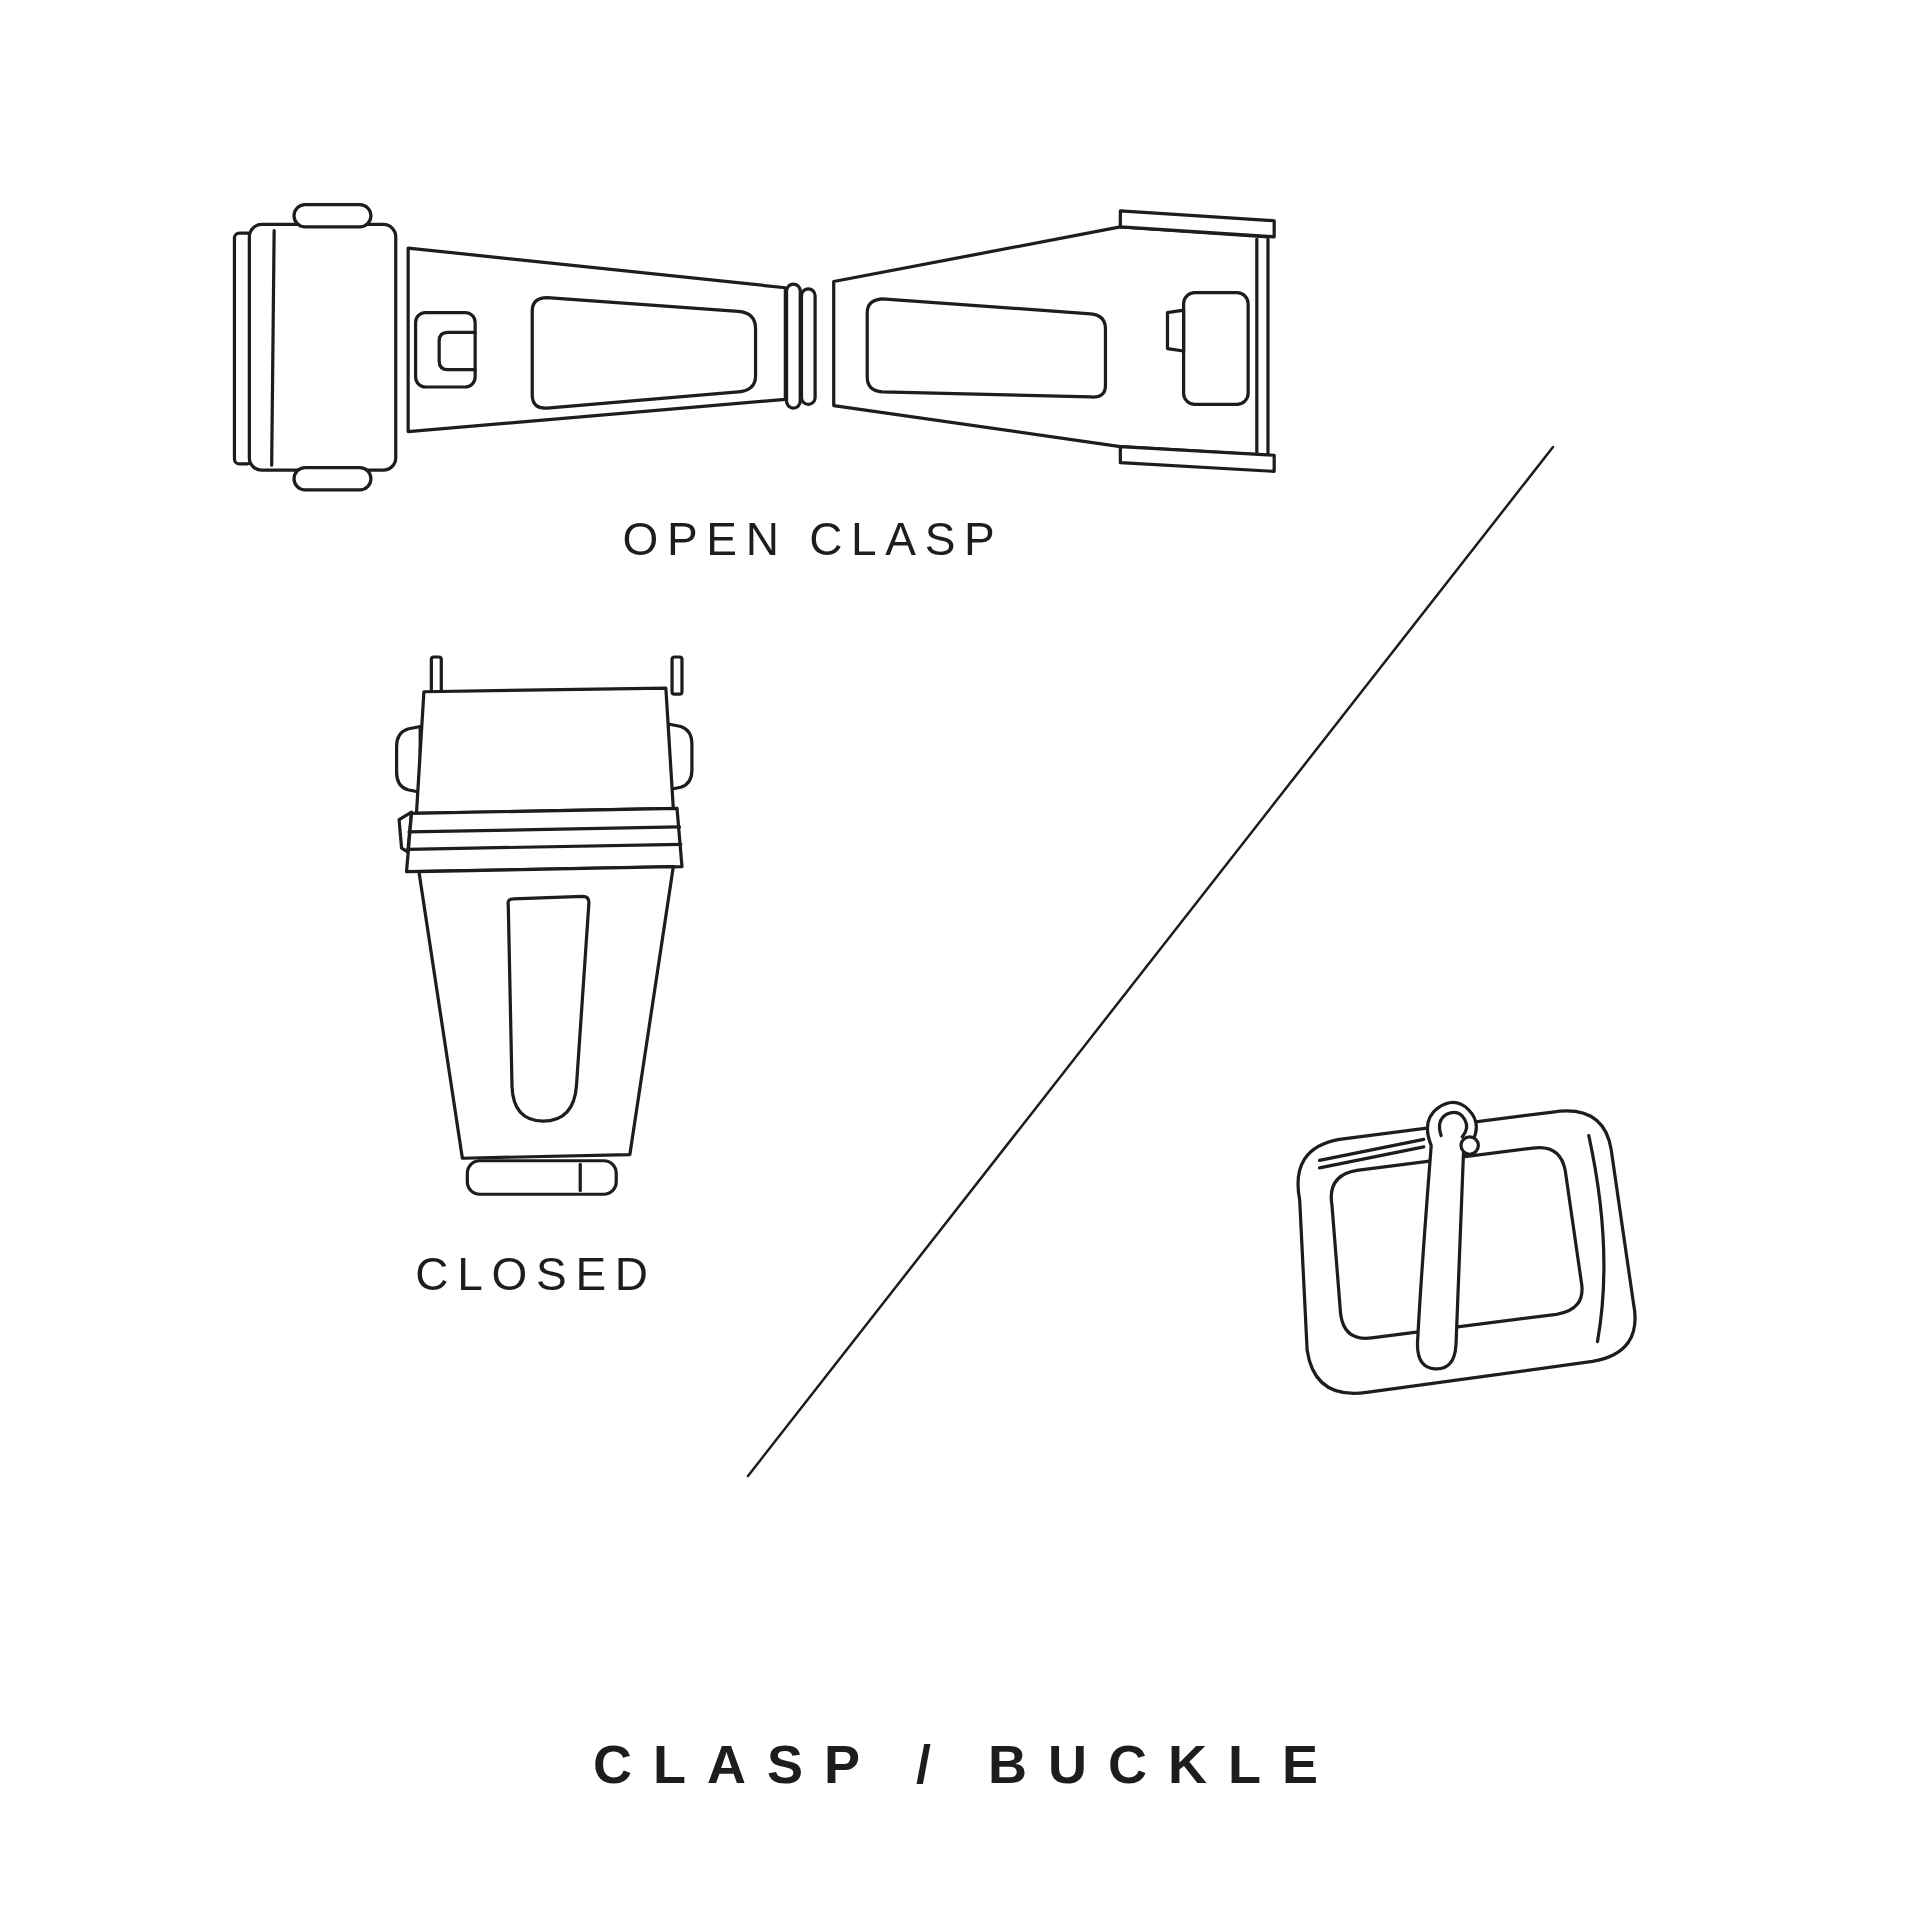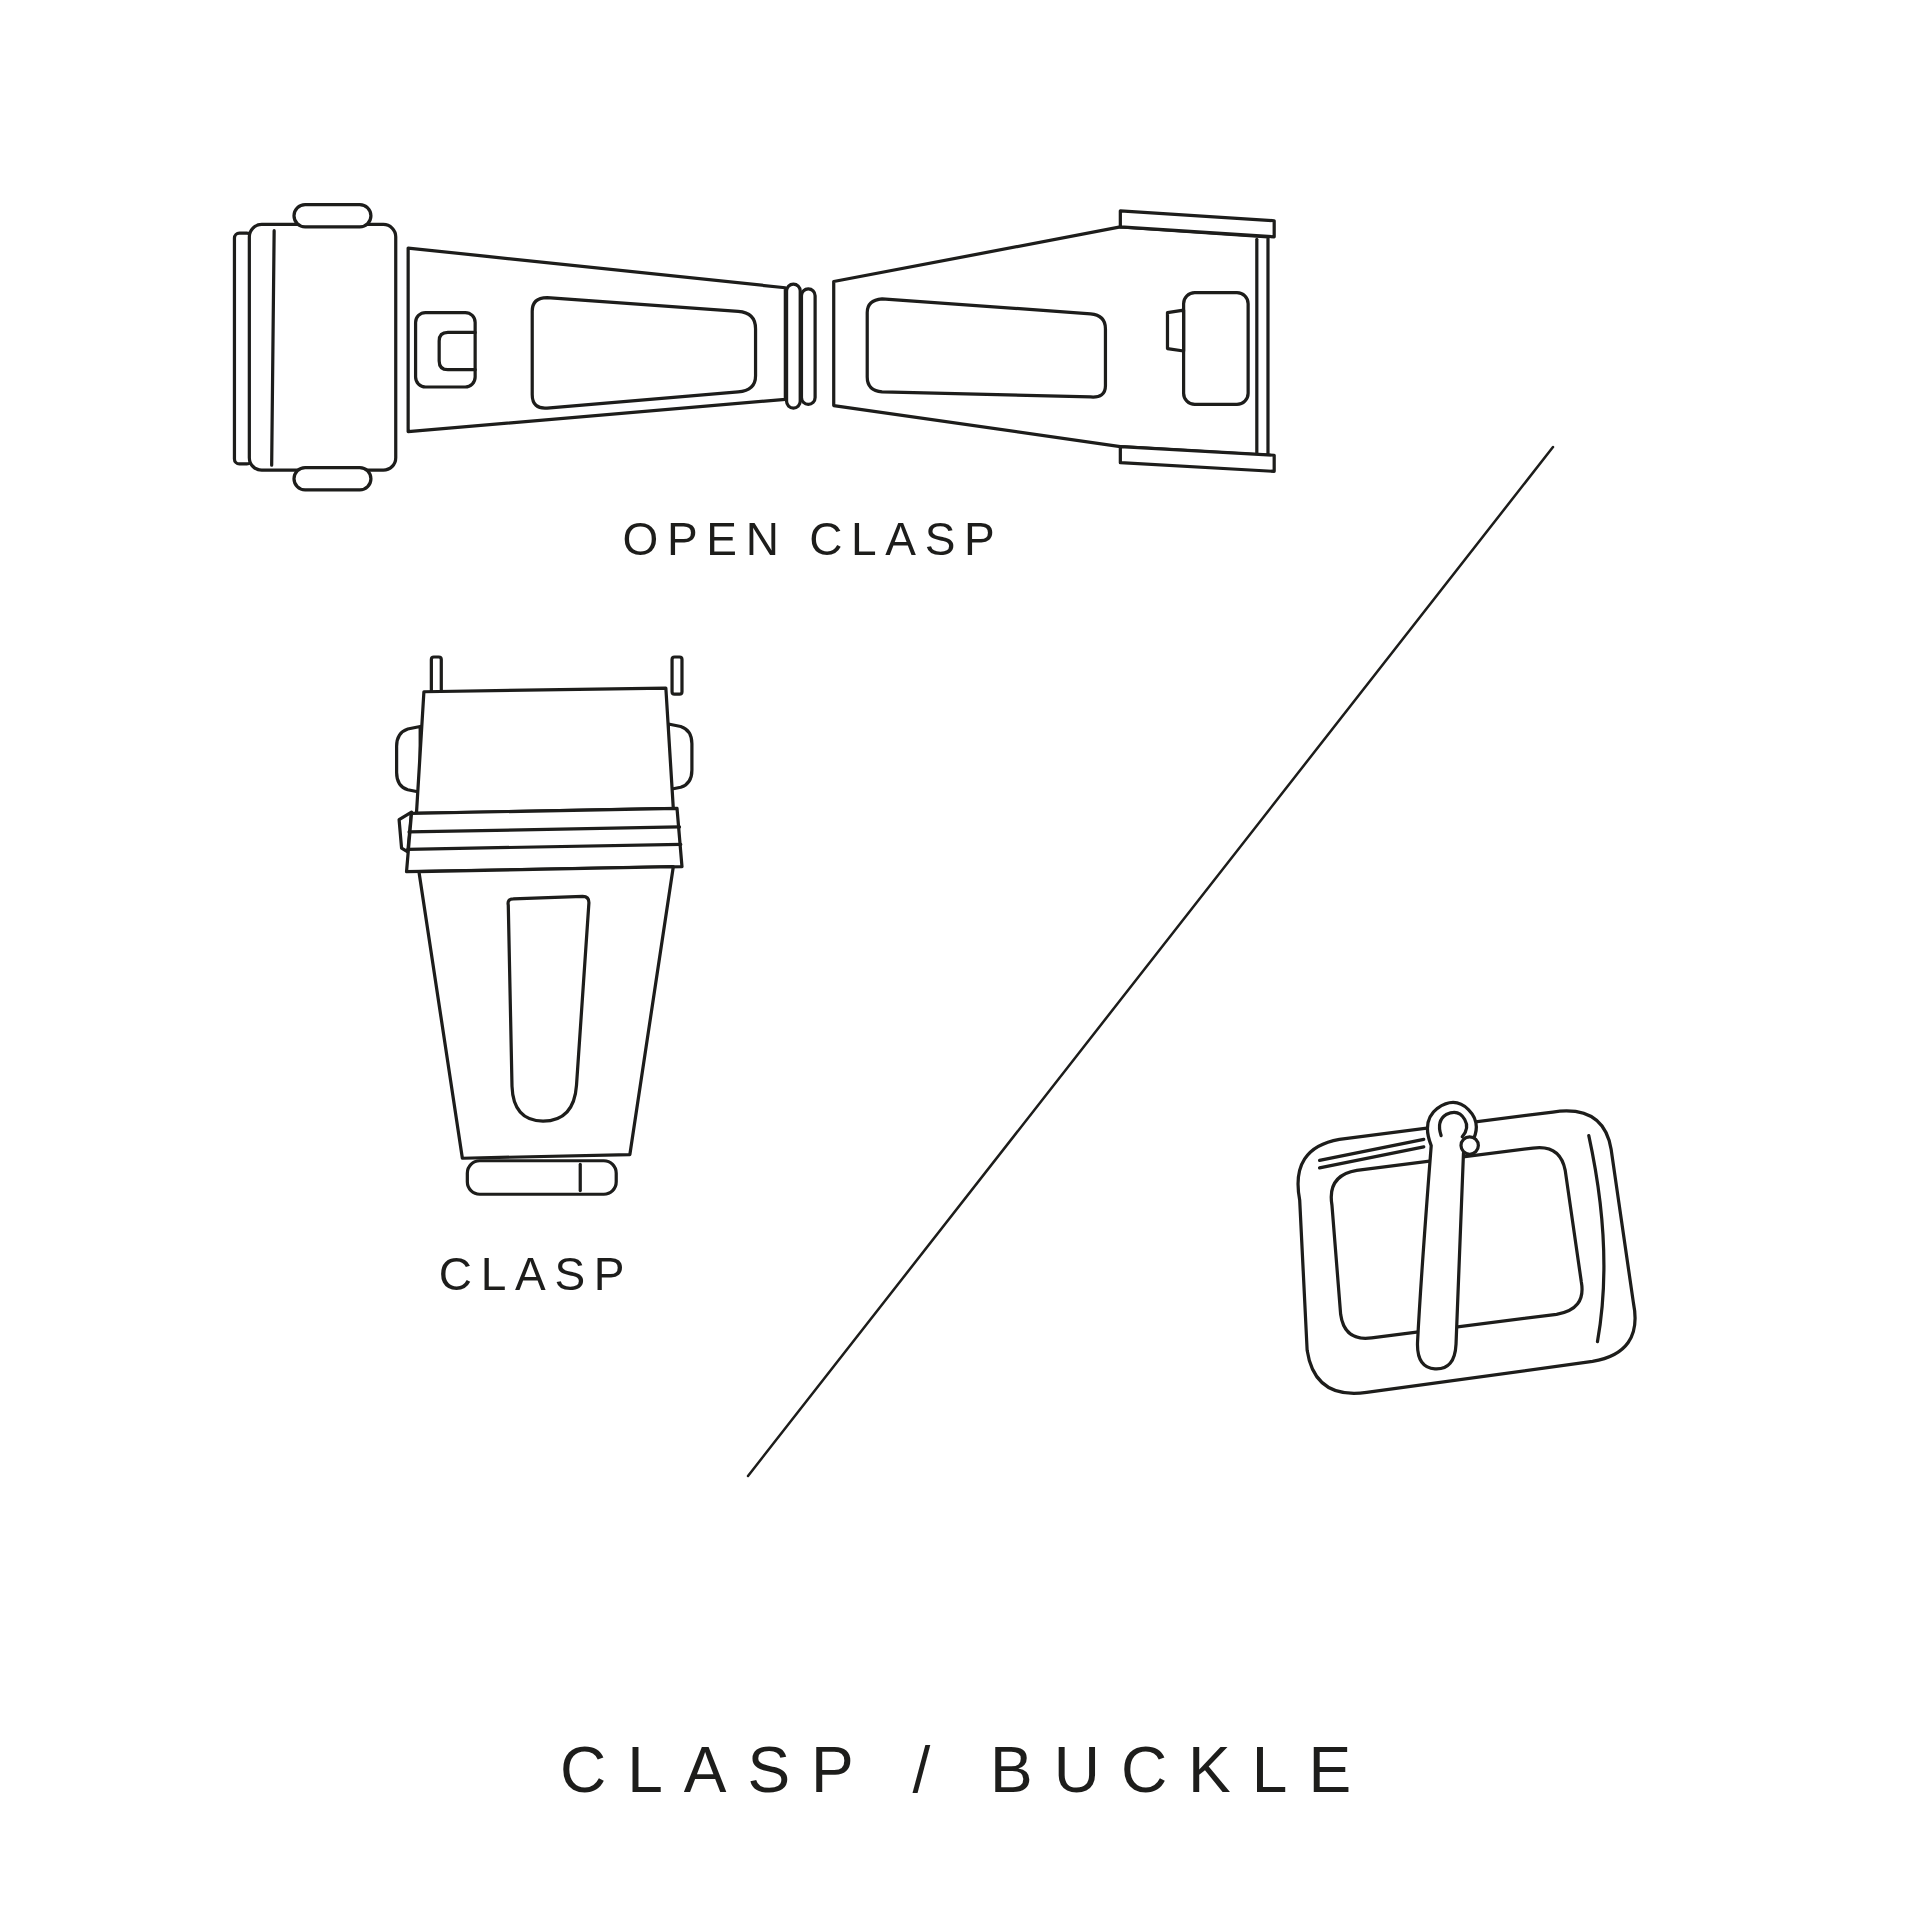--- a/index.html
+++ b/index.html
@@ -23,22 +23,22 @@
   .label {
     color: var(--ink, #1d1d1b);
     font-weight: 500;
     font-size: 46px;
     letter-spacing: 8.7px;
     white-space: nowrap;
     transform: translateX(-50%);
   }
   .title {
     color: var(--ink, #1d1d1b);
-    font-weight: 400;
-    font-size: 64px;
+    font-weight: 700;
+    font-size: 54px;
     letter-spacing: 21px;
     white-space: nowrap;
     transform: translateX(-50%);
   }
   svg { display: block; overflow: visible; }
   .s {
     fill: #ffffff;
     stroke: var(--ink, #1d1d1b);
     stroke-width: 2.6;
     stroke-linejoin: round;
@@ -101,21 +101,21 @@
       <path class="s" d="M 27,130 L 241,126 L 245,173 L 23,177 Z"></path>
       <line class="l" x1="25" y1="145" x2="243" y2="141"></line>
       <line class="l" x1="24" y1="159" x2="244" y2="155"></line>
       <path class="s" d="M 33,177 L 238,173 L 203,405 L 68,408 Z"></path>
       <path class="s" d="M 109,199 L 165,197 Q 170,197 170,202 L 160,349 Q 158,378 133,378 Q 109,378 108,350 L 105,204 Q 104,199 109,199 Z"></path>
       <rect class="s" x="72" y="410" width="120" height="27" rx="10"></rect>
       <line class="l" x1="163" y1="413" x2="163" y2="434"></line>
     </g>
   </svg>
 
-  <div class="abs label" style="left:536px; top:1247px;">CLASP</div>
+  <div class="abs label" style="left:536px; top:1247px;">CLOSED</div>
 
   <svg class="abs" style="left:748px; top:447px;" width="805" height="1029" viewBox="0 0 834 1066">
     <line class="l" x1="834" y1="0" x2="0" y2="1066" stroke-width="3"></line>
   </svg>
 
   <svg class="abs" style="left:1235px; top:1086px;" width="416" height="335" viewBox="0 0 335 270">
     <g>
       <path class="s" d="M 52,92 Q 44,50 84,43 L 256,21 Q 297,15 303,51 L 321,175 Q 329,215 288,222 L 106,247 Q 64,253 58,213 Z"></path>
       <path class="s" d="M 78,96 Q 74,72 98,68 L 240,50 Q 262,47 266,68 L 279,158 Q 283,180 259,184 L 110,203 Q 88,206 85,184 Z"></path>
       <path class="l" d="M 285,40 C 297,95 302,150 292,206"></path>

